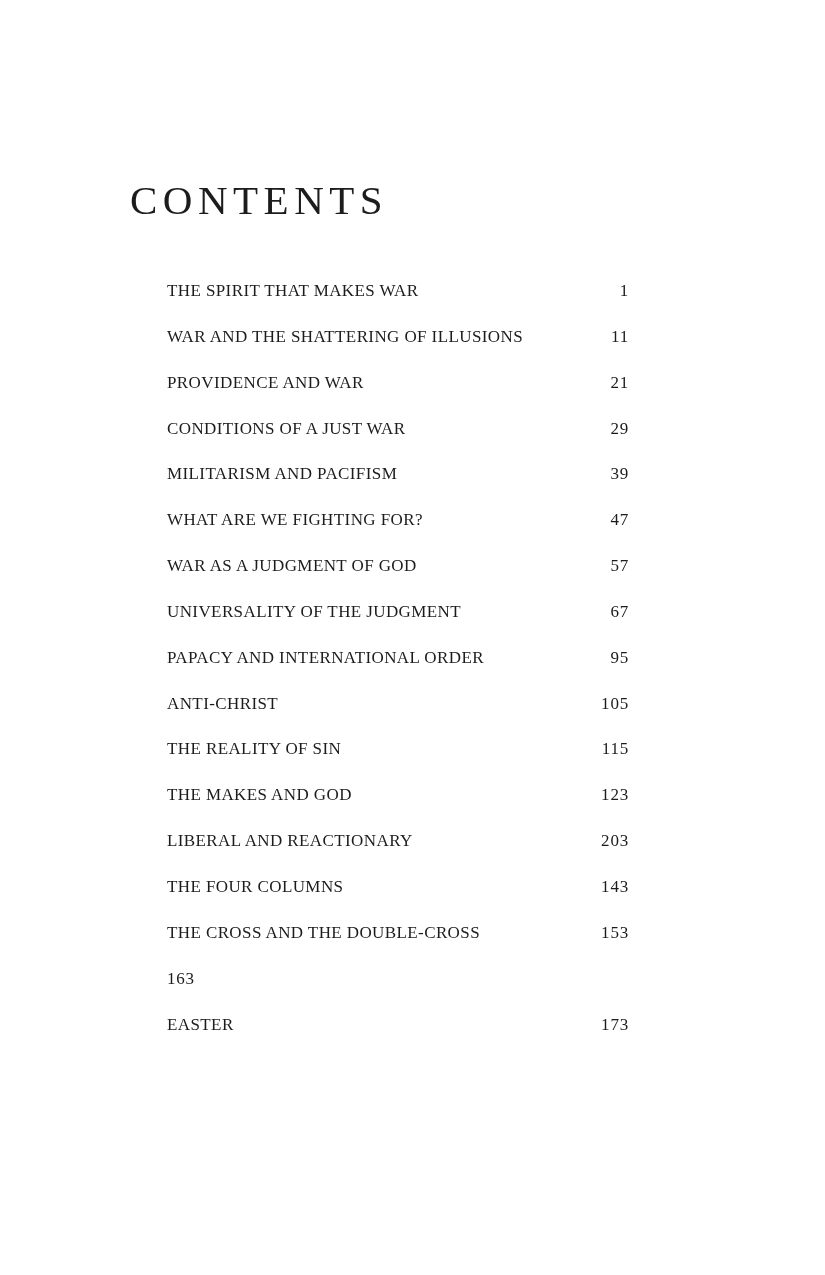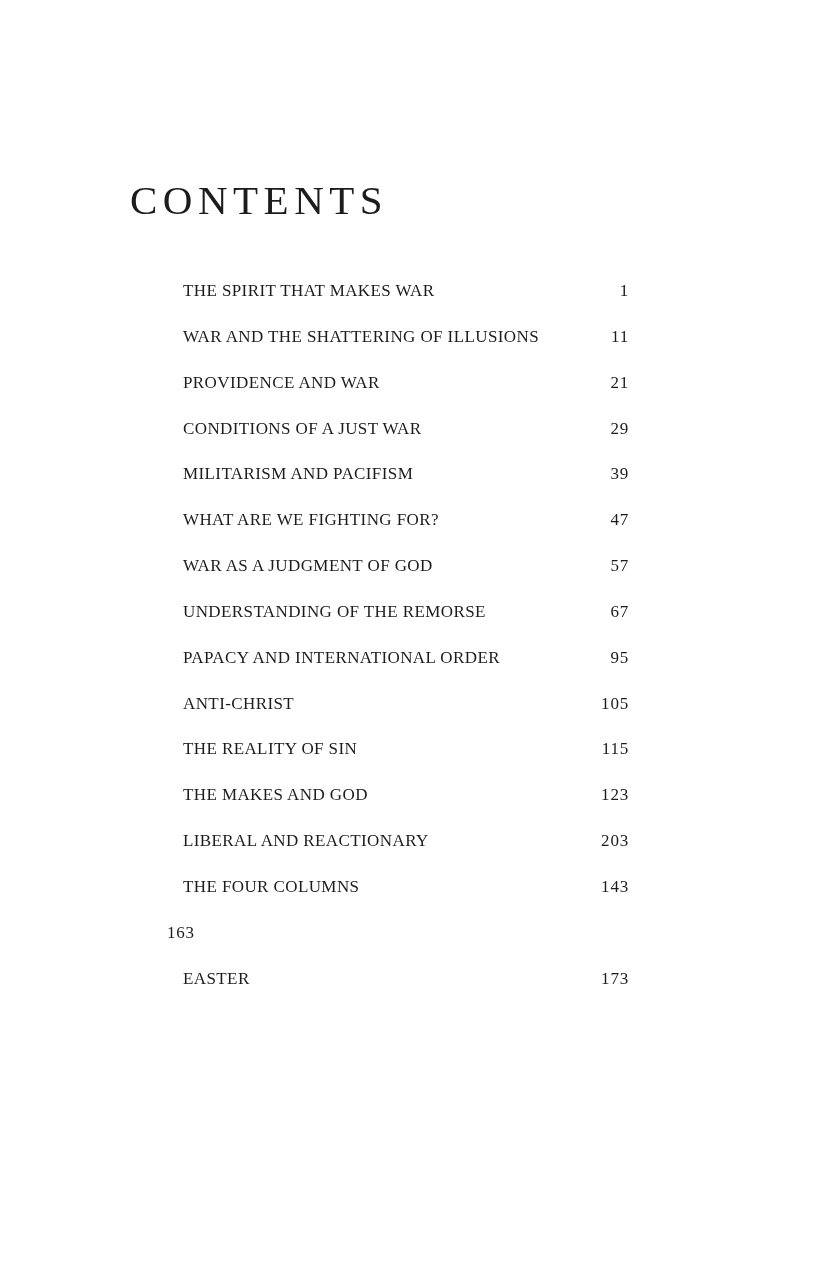--- a/index.html
+++ b/index.html
@@ -40,21 +40,20 @@
     display: flex;
     justify-content: space-between;
     align-items: flex-start;
     height: 45.85px;
     font-size: 17px;
     line-height: 20px;
   }
   .toc-label {
     letter-spacing: 0.4px;
     white-space: nowrap;
-    margin-left: 16px;
   }
   .toc-page {
     letter-spacing: 0.8px;
     text-align: right;
     white-space: nowrap;
   }
 </style>
 </head>
 <body style="--text-color: #1c1c1c; --page-bg: #ffffff;">
 
@@ -83,21 +82,21 @@
       </div>
       <div class="toc-row">
         <span class="toc-label">WHAT ARE WE FIGHTING FOR?</span>
         <span class="toc-page">47</span>
       </div>
       <div class="toc-row">
         <span class="toc-label">WAR AS A JUDGMENT OF GOD</span>
         <span class="toc-page">57</span>
       </div>
       <div class="toc-row">
-        <span class="toc-label">UNDERSTANDING OF THE REMORSE</span>
+        <span class="toc-label">UNIVERSALITY OF THE JUDGMENT</span>
         <span class="toc-page">67</span>
       </div>
       <div class="toc-row">
         <span class="toc-label">PAPACY AND INTERNATIONAL ORDER</span>
         <span class="toc-page">95</span>
       </div>
       <div class="toc-row">
         <span class="toc-label">ANTI-CHRIST</span>
         <span class="toc-page">105</span>
       </div>
@@ -111,20 +110,24 @@
       </div>
       <div class="toc-row">
         <span class="toc-label">LIBERAL AND REACTIONARY</span>
         <span class="toc-page">203</span>
       </div>
       <div class="toc-row">
         <span class="toc-label">THE FOUR COLUMNS</span>
         <span class="toc-page">143</span>
       </div>
       <div class="toc-row">
+        <span class="toc-label">THE CROSS AND THE DOUBLE-CROSS</span>
+        <span class="toc-page">153</span>
+      </div>
+      <div class="toc-row">
         <span class="toc-page">163</span>
       </div>
       <div class="toc-row">
         <span class="toc-label">EASTER</span>
         <span class="toc-page">173</span>
       </div>
     </div>
 </div>
 
 </body></html>

